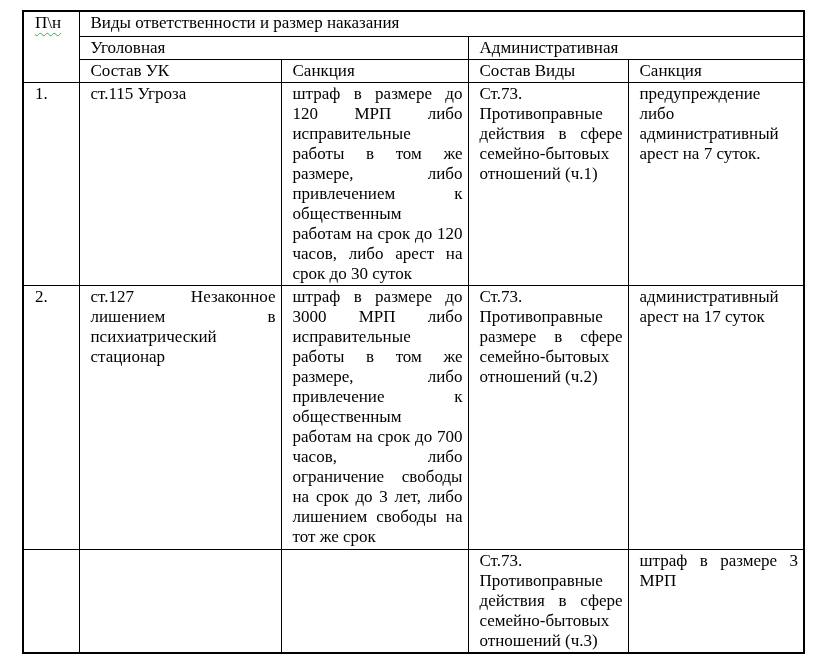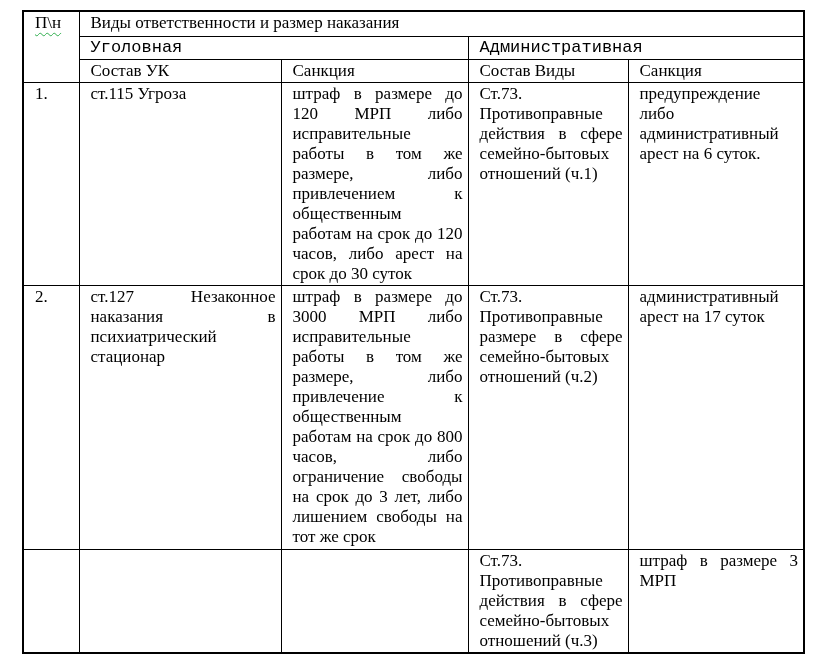--- a/index.html
+++ b/index.html
@@ -26,21 +26,21 @@
     border: 2px solid #000000;
   }
   .doc-table td {
     border: 1px solid #000000;
     vertical-align: top;
     padding: 1px 5px 1px 11px;
     overflow: hidden;
   }
   .justify { text-align: justify; }
   .row-h1 { height: 25px; }
-  .row-h2 { height: 23px; font-family: Liberation Mono, monospace; }
+  .row-h2 { height: 23px; }
   .row-h3 { height: 23px; margin-top: 16px; }
   .row-d1 { height: 198px; }
   .row-d2 { height: 264px; }
   .row-d3 { height: 97px; }
   .wavy {
     text-decoration-line: underline;
     text-decoration-style: wavy;
     text-decoration-color: #2fae4e;
     text-decoration-thickness: 1px;
     text-underline-offset: 4px;
@@ -74,27 +74,27 @@
     <td>Санкция</td>
     <td>Состав Виды</td>
     <td>Санкция</td>
   </tr>
 
   <tr class="row-d1">
     <td>1.</td>
     <td class="justify">ст.115 Угроза</td>
     <td class="justify">штраф в размере до 120 МРП либо исправительные работы в том же размере, либо привлечением к общественным работам на срок до 120 часов, либо арест на срок до 30 суток</td>
     <td class="justify">Ст.73. Противоправные действия в сфере семейно-бытовых отношений (ч.1)</td>
-    <td class="justify">предупреждение либо административный арест на 6 суток.</td>
+    <td class="justify">предупреждение либо административный арест на 7 суток.</td>
   </tr>
 
   <tr class="row-d2">
     <td>2.</td>
-    <td class="justify">ст.127 Незаконное наказания в психиатрический стационар</td>
-    <td class="justify">штраф в размере до 3000 МРП либо исправительные работы в том же размере, либо привлечение к общественным работам на срок до 800 часов, либо ограничение свободы на срок до 3 лет, либо лишением свободы на тот же срок</td>
+    <td class="justify">ст.127 Незаконное лишением в психиатрический стационар</td>
+    <td class="justify">штраф в размере до 3000 МРП либо исправительные работы в том же размере, либо привлечение к общественным работам на срок до 700 часов, либо ограничение свободы на срок до 3 лет, либо лишением свободы на тот же срок</td>
     <td class="justify">Ст.73. Противоправные размере в сфере семейно-бытовых отношений (ч.2)</td>
     <td class="justify">административный арест на 17 суток</td>
   </tr>
 
   <tr class="row-d3">
     <td></td>
     <td class="justify"></td>
     <td class="justify"></td>
     <td class="justify">Ст.73. Противоправные действия в сфере семейно-бытовых отношений (ч.3)</td>
     <td class="justify">штраф в размере 3 МРП</td>

